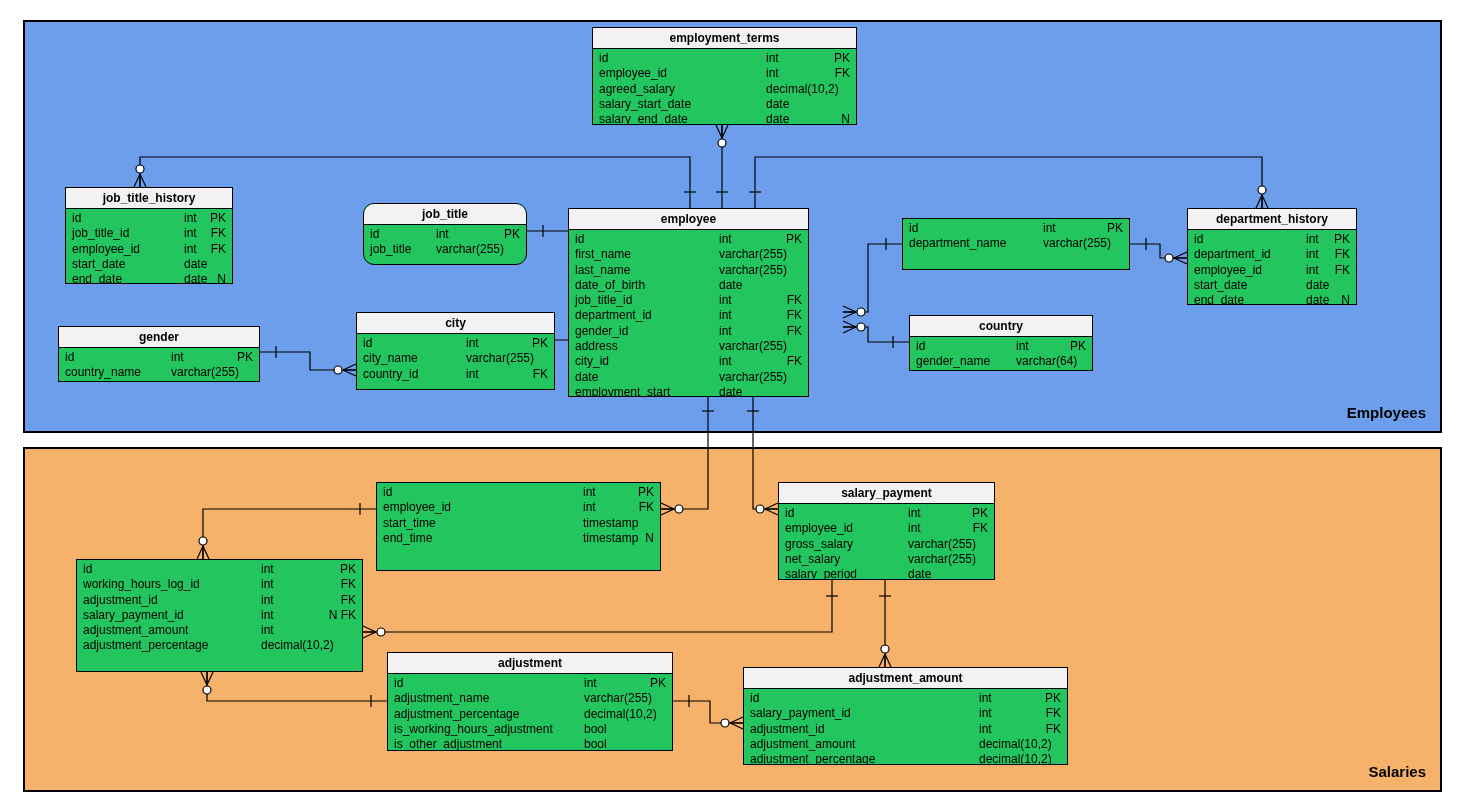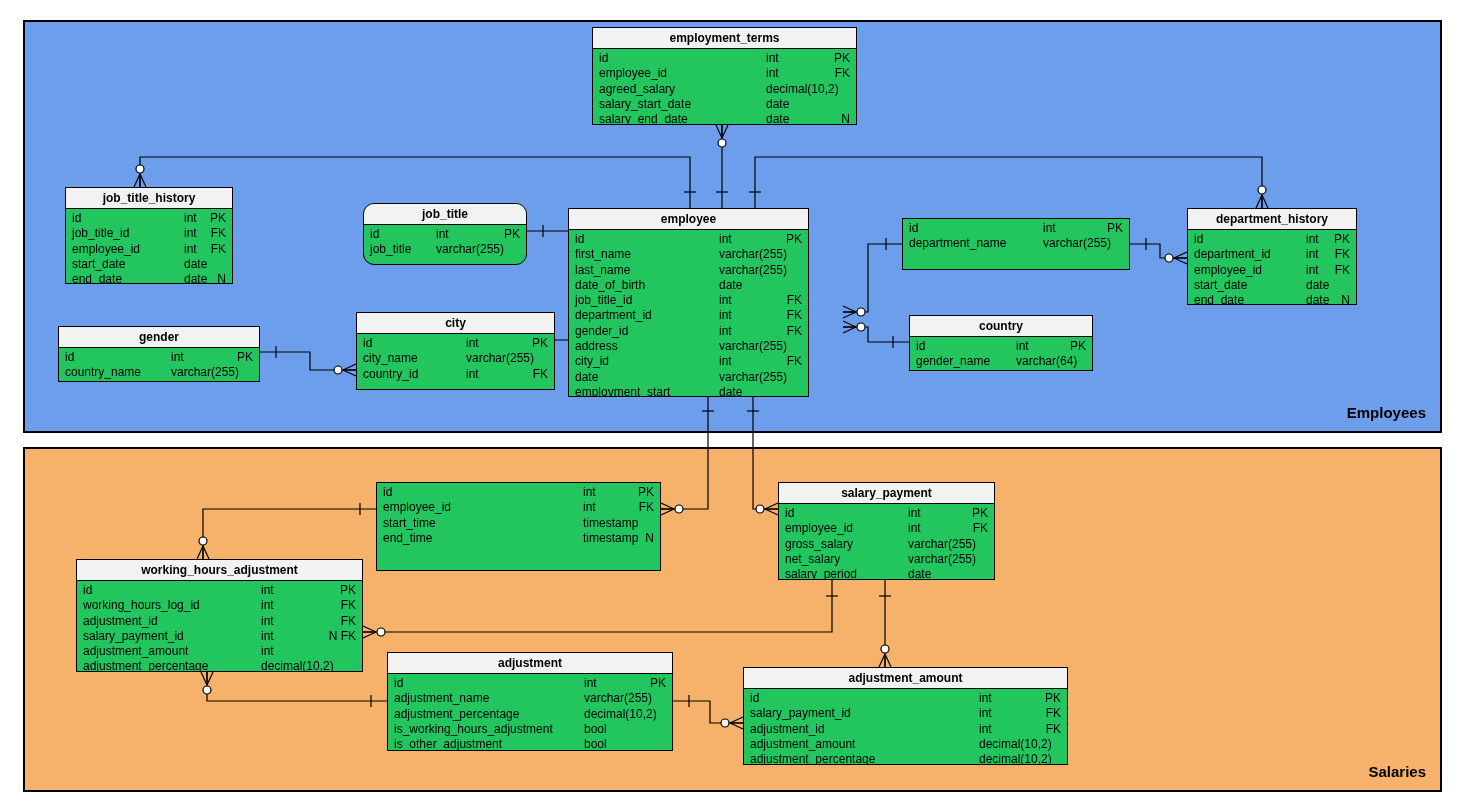--- a/index.html
+++ b/index.html
@@ -439,21 +439,20 @@
             <span class="key"></span>
           </div>
           <div class="trow">
             <span class="fld">salary_period</span>
             <span class="typ" style="left: 129px;">date</span>
             <span class="key"></span>
           </div>
         </div>
       </div>
       <div class="table" style="left: 76px; top: 559px; width: 287px; height: 113px;">
-        <div class="thead">working_hours_adjustment</div>
         <div class="tbody">
           <div class="trow">
             <span class="fld">id</span>
             <span class="typ" style="left: 184px;">int</span>
             <span class="key">PK</span>
           </div>
           <div class="trow">
             <span class="fld">working_hours_log_id</span>
             <span class="typ" style="left: 184px;">int</span>
             <span class="key">FK</span>

